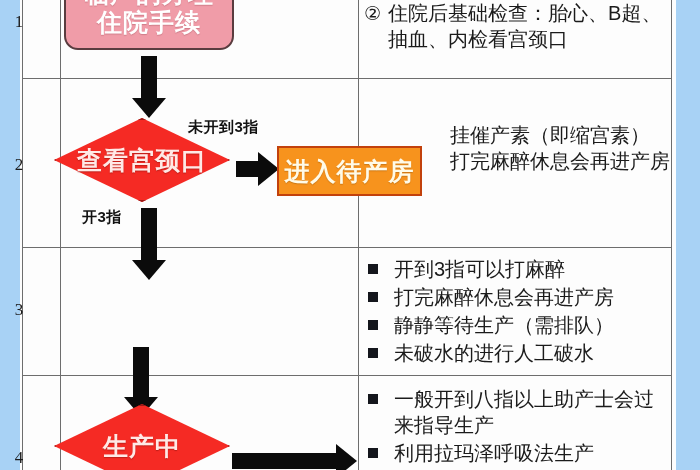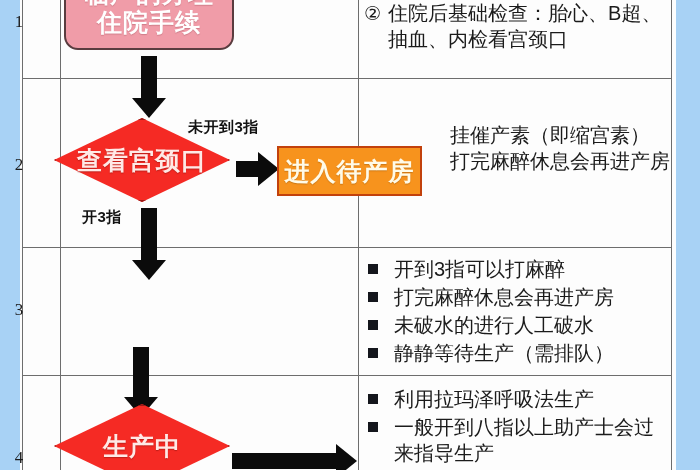--- a/index.html
+++ b/index.html
@@ -307,44 +307,44 @@
     <div class="bullet-row">
       <span class="sq"></span>
       <span class="txt">开到3指可以打麻醉</span>
     </div>
     <div class="bullet-row">
       <span class="sq"></span>
       <span class="txt">打完麻醉休息会再进产房</span>
     </div>
     <div class="bullet-row">
       <span class="sq"></span>
+      <span class="txt">静静等待生产（需排队）</span>
+    </div>
+    <div class="bullet-row">
+      <span class="sq"></span>
       <span class="txt">未破水的进行人工破水</span>
-    </div>
-    <div class="bullet-row">
-      <span class="sq"></span>
-      <span class="txt">静静等待生产（需排队）</span>
     </div>
   </div>
 
   <div class="row-num" style="top:448px;">4</div>
 
   <div class="diamond-wrap" style="left:54px; top:404px; width:176px; height:84px;">
     <div class="dia"></div>
     <div class="dia-label">生产中</div>
   </div>
 
   <div class="arrow-right" style="left:232px; top:461px;">
     <div class="shaft" style="left:0; width:104px; height:16px;"></div>
     <div class="head" style="left:104px;"></div>
   </div>
 
   <div class="bullet-list" style="left:368px; top:386px; width:292px;">
     <div class="bullet-row">
       <span class="sq"></span>
+      <span class="txt">一般开到八指以上助产士会过来指导生产</span>
+    </div>
+    <div class="bullet-row">
+      <span class="sq"></span>
       <span class="txt">利用拉玛泽呼吸法生产</span>
     </div>
-    <div class="bullet-row">
-      <span class="sq"></span>
-      <span class="txt">一般开到八指以上助产士会过来指导生产</span>
-    </div>
   </div>
 
 </div>
 
 </body></html>

